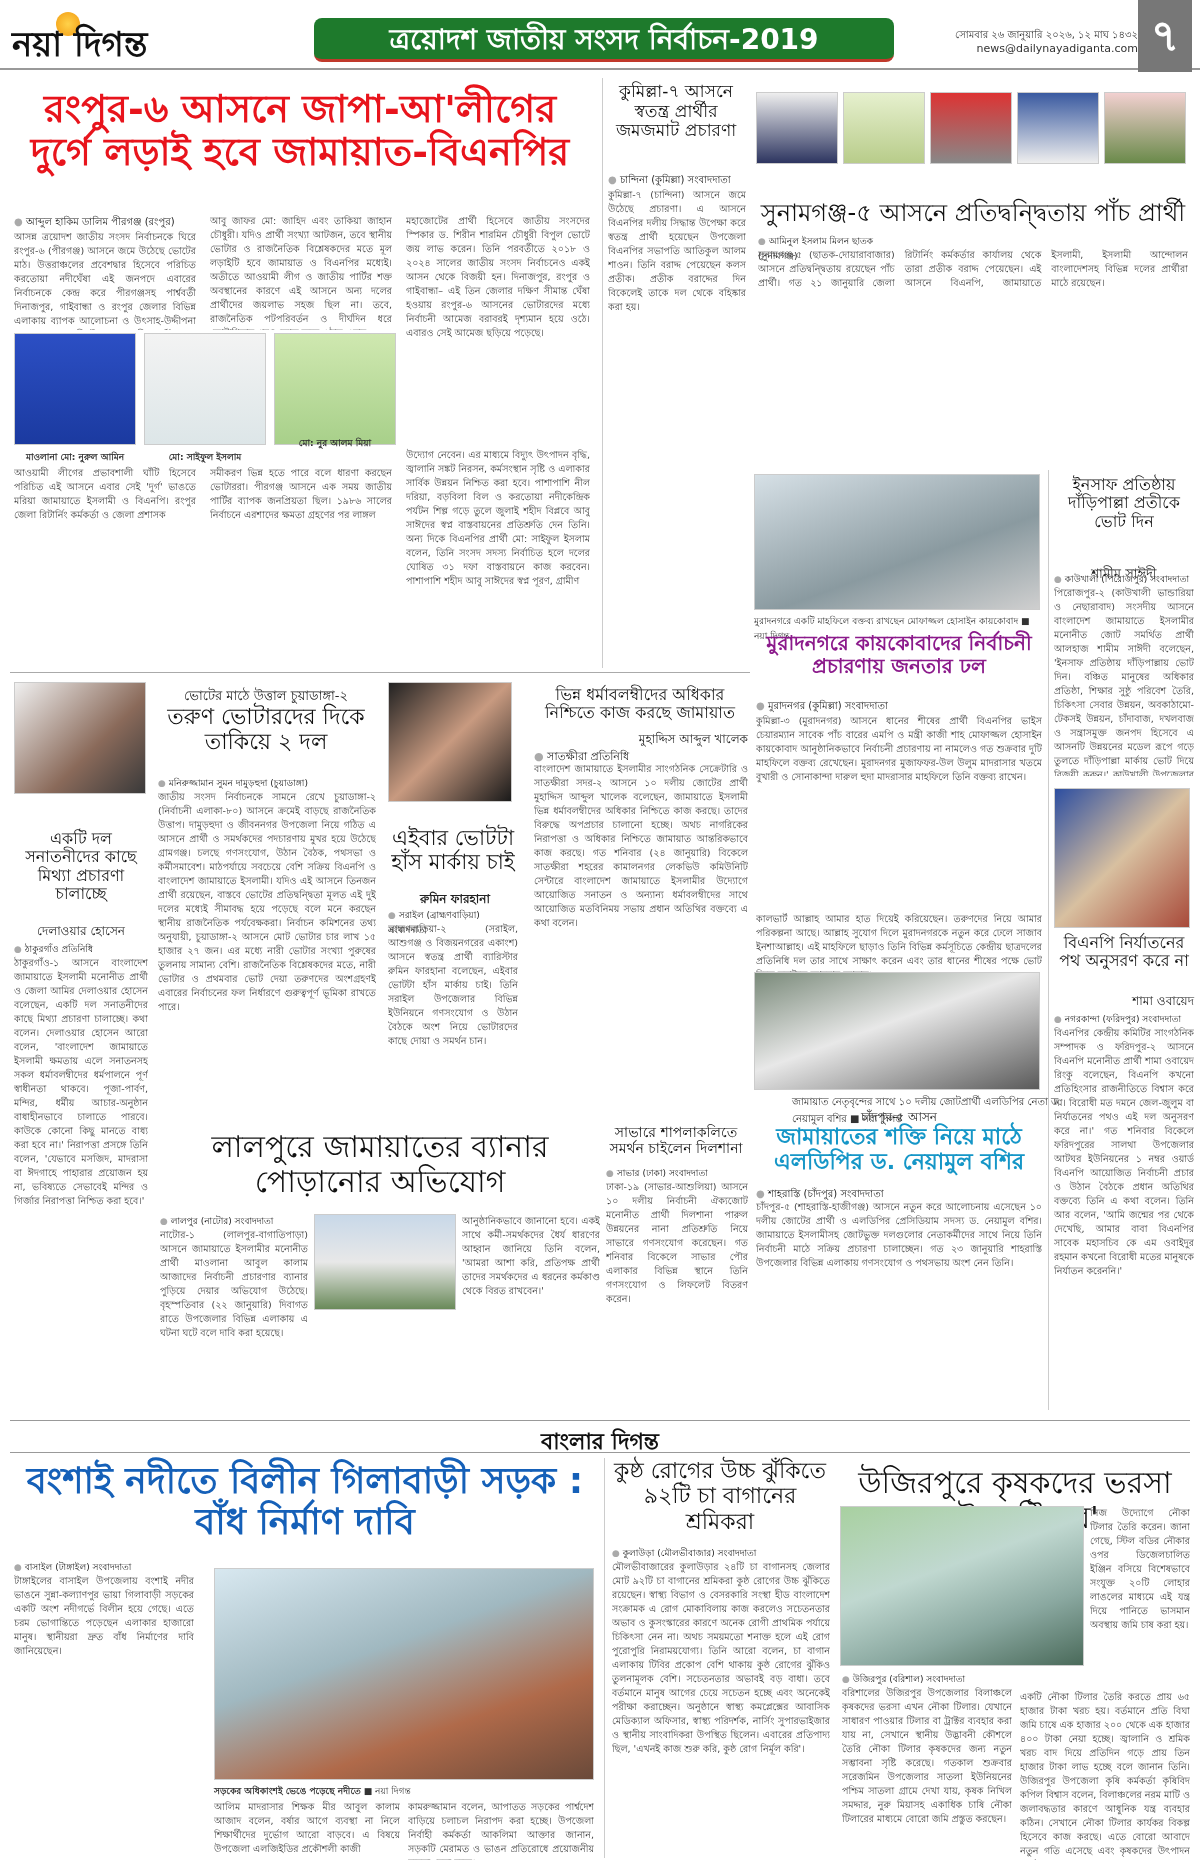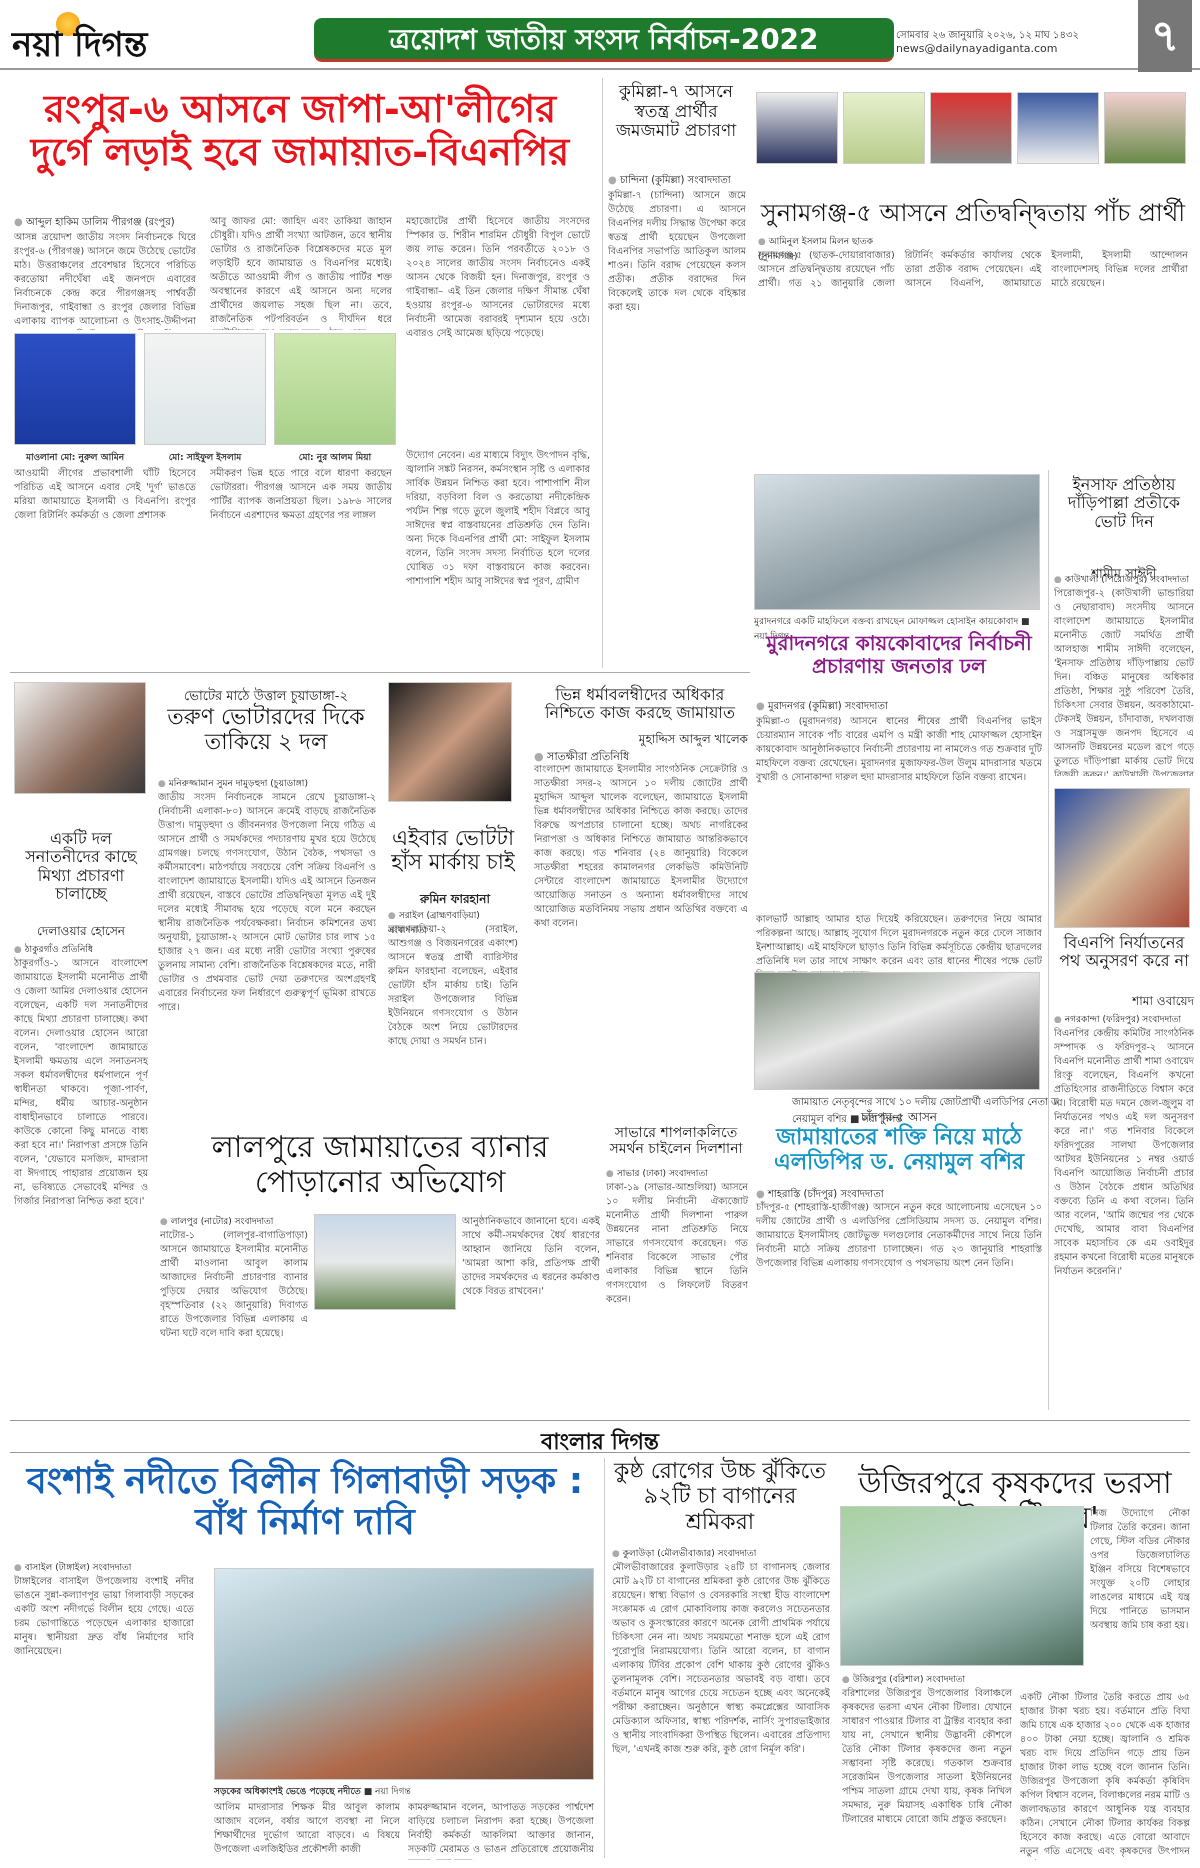--- a/index.html
+++ b/index.html
@@ -2,21 +2,21 @@
 <html><head>
 <meta charset="utf-8">
 <style>
 *{box-sizing:border-box;margin:0;padding:0}
 body{width:1200px;height:1868px;background:#fff;font-family:"DejaVu Sans",sans-serif;color:#222;position:relative;overflow:hidden}
 .abs{position:absolute}
 .masthead{left:0;top:0;width:1200px;height:70px;border-bottom:2px solid #999}
 .logo{left:12px;top:18px;font-size:34px;font-weight:bold;color:#111;font-family:"DejaVu Serif",serif}
 .logo-sun{left:56px;top:12px;width:24px;height:24px;border-radius:50%;background:radial-gradient(#ffd24a,#f39c12)}
 .banner{left:314px;top:18px;width:580px;height:44px;background:#1e7a2c;border-radius:8px;border-bottom:3px solid #c0392b;color:#fff;font-size:28px;text-align:center;line-height:44px;font-weight:bold}
-.date{left:896px;top:28px;font-size:10px;color:#333;text-align:left;width:190px;line-height:14px}
+.date{left:948px;top:28px;font-size:10px;color:#333;text-align:right;width:190px;line-height:14px}
 .pageno{left:1138px;top:0;width:54px;height:72px;background:#777;color:#fff;font-size:44px;text-align:center;line-height:72px;font-weight:bold}
 .hl-red{color:#e8141c;font-weight:bold;text-align:center;line-height:1.12}
 .hl-black{color:#111;font-weight:normal;text-align:center;line-height:1.15}
 .hl-purple{color:#8b1a8b;font-weight:bold;text-align:center;line-height:1.15}
 .hl-teal{color:#1596c7;font-weight:bold;text-align:center;line-height:1.15}
 .hl-blue{color:#1560b8;font-weight:bold;text-align:center;line-height:1.15}
 .byline{font-size:10px;font-weight:normal;color:#222}
 .byline::before{content:"● ";color:#aaa}
 .body-text{font-size:9.5px;line-height:14px;color:#444;text-align:justify}
 .photo{background:linear-gradient(135deg,#a9b7c6,#6d7f91);border:1px solid #ccc}
@@ -25,40 +25,40 @@
 .rule{background:#aaa;height:1px}
 .vrule{background:#ccc;width:1px}
 .section{font-size:22px;font-weight:bold;color:#111;text-align:center}
 </style>
 </head>
 <body>
 
 <div class="abs masthead">
   <div class="abs logo-sun"></div>
   <div class="abs logo">নয়া দিগন্ত</div>
-  <div class="abs banner">ত্রয়োদশ জাতীয় সংসদ নির্বাচন-2022</div>
+  <div class="abs banner">ত্রয়োদশ জাতীয় সংসদ নির্বাচন-2019</div>
   <div class="abs date">
     <div>সোমবার ২৬ জানুয়ারি ২০২৬, ১২ মাঘ ১৪৩২</div>
     <div style="font-size:11px">news@dailynayadiganta.com</div>
   </div>
   <div class="abs pageno">৭</div>
 </div>
 
 <div class="abs hl-red" style="left:10px;top:88px;width:580px;font-size:38px">রংপুর-৬ আসনে জাপা-আ'লীগের দুর্গে লড়াই হবে জামায়াত-বিএনপির</div>
 <div class="abs byline" style="left:14px;top:214px;width:180px">আব্দুল হাকিম ডালিম পীরগঞ্জ (রংপুর)</div>
 <div class="abs body-text" style="left:14px;top:230px;width:182px;height:100px;overflow:hidden">আসন্ন ত্রয়োদশ জাতীয় সংসদ নির্বাচনকে ঘিরে রংপুর-৬ (পীরগঞ্জ) আসনে জমে উঠেছে ভোটের মাঠ। উত্তরাঞ্চলের প্রবেশদ্বার হিসেবে পরিচিত করতোয়া নদীঘেঁষা এই জনপদে এবারের নির্বাচনকে কেন্দ্র করে পীরগঞ্জসহ পার্শ্ববর্তী দিনাজপুর, গাইবান্ধা ও রংপুর জেলার বিভিন্ন এলাকায় ব্যাপক আলোচনা ও উৎসাহ-উদ্দীপনা লক্ষ করা যাচ্ছে। দীর্ঘদিন ধরে জাতীয় পার্টি ও</div>
 <div class="abs body-text" style="left:210px;top:214px;width:182px;height:116px;overflow:hidden">আবু জাফর মো: জাহিদ এবং তাকিয়া জাহান চৌধুরী। যদিও প্রার্থী সংখ্যা আটজন, তবে স্থানীয় ভোটার ও রাজনৈতিক বিশ্লেষকদের মতে মূল লড়াইটি হবে জামায়াত ও বিএনপির মধ্যেই। অতীতে আওয়ামী লীগ ও জাতীয় পার্টির শক্ত অবস্থানের কারণে এই আসনে অন্য দলের প্রার্থীদের জয়লাভ সহজ ছিল না। তবে, রাজনৈতিক পটপরিবর্তন ও দীর্ঘদিন ধরে ভোটাধিকার প্রশ্নে ক্ষোভ জমে ওঠায় এবার</div>
 <div class="abs body-text" style="left:406px;top:214px;width:184px;height:230px;overflow:hidden">মহাজোটের প্রার্থী হিসেবে জাতীয় সংসদের স্পিকার ড. শিরীন শারমিন চৌধুরী বিপুল ভোটে জয় লাভ করেন। তিনি পরবর্তীতে ২০১৮ ও ২০২৪ সালের জাতীয় সংসদ নির্বাচনেও একই আসন থেকে বিজয়ী হন। দিনাজপুর, রংপুর ও গাইবান্ধা– এই তিন জেলার দক্ষিণ সীমান্ত ঘেঁষা হওয়ায় রংপুর-৬ আসনের ভোটারদের মধ্যে নির্বাচনী আমেজ বরাবরই দৃশ্যমান হয়ে ওঠে। এবারও সেই আমেজ ছড়িয়ে পড়েছে।</div>
 
 <div class="abs photo" style="left:14px;top:333px;width:122px;height:112px;background:linear-gradient(#2c4fc4,#1b3aa0)"></div>
 <div class="abs photo" style="left:144px;top:333px;width:122px;height:112px;background:linear-gradient(#f3f3f3,#dde6e8)"></div>
 <div class="abs photo" style="left:274px;top:333px;width:122px;height:112px;background:linear-gradient(#cfe8b0,#a8d08a)"></div>
 <div class="abs caption" style="left:14px;top:450px;width:122px">মাওলানা মো: নুরুল আমিন</div>
 <div class="abs caption" style="left:144px;top:450px;width:122px">মো: সাইফুল ইসলাম</div>
-<div class="abs caption" style="left:274px;top:450px;width:122px">মো: নুর আলম মিয়া</div>
+<div class="abs caption" style="left:274px;top:436px;width:122px">মো: নুর আলম মিয়া</div>
 <div class="abs body-text" style="left:14px;top:466px;width:182px;height:200px;overflow:hidden">আওয়ামী লীগের প্রভাবশালী ঘাঁটি হিসেবে পরিচিত এই আসনে এবার সেই 'দুর্গ' ভাঙতে মরিয়া জামায়াতে ইসলামী ও বিএনপি। রংপুর জেলা রিটার্নিং কর্মকর্তা ও জেলা প্রশাসক</div>
 <div class="abs body-text" style="left:210px;top:466px;width:182px;height:200px;overflow:hidden">সমীকরণ ভিন্ন হতে পারে বলে ধারণা করছেন ভোটাররা। পীরগঞ্জ আসনে এক সময় জাতীয় পার্টির ব্যাপক জনপ্রিয়তা ছিল। ১৯৮৬ সালের নির্বাচনে এরশাদের ক্ষমতা গ্রহণের পর লাঙ্গল</div>
 <div class="abs body-text" style="left:406px;top:448px;width:184px;height:218px;overflow:hidden">উদ্যোগ নেবেন। এর মাধ্যমে বিদ্যুৎ উৎপাদন বৃদ্ধি, জ্বালানি সঙ্কট নিরসন, কর্মসংস্থান সৃষ্টি ও এলাকার সার্বিক উন্নয়ন নিশ্চিত করা হবে। পাশাপাশি নীল দরিয়া, বড়বিলা বিল ও করতোয়া নদীকেন্দ্রিক পর্যটন শিল্প গড়ে তুলে জুলাই শহীদ বিপ্লবে আবু সাঈদের স্বপ্ন বাস্তবায়নের প্রতিশ্রুতি দেন তিনি। অন্য দিকে বিএনপির প্রার্থী মো: সাইফুল ইসলাম বলেন, তিনি সংসদ সদস্য নির্বাচিত হলে দলের ঘোষিত ৩১ দফা বাস্তবায়নে কাজ করবেন। পাশাপাশি শহীদ আবু সাঈদের স্বপ্ন পূরণ, গ্রামীণ</div>
 
 <div class="abs vrule" style="left:602px;top:78px;height:590px"></div>
 <div class="abs hl-black" style="left:608px;top:82px;width:136px;font-size:17px">কুমিল্লা-৭ আসনে স্বতন্ত্র প্রার্থীর জমজমাট প্রচারণা</div>
 <div class="abs byline" style="left:608px;top:172px;width:140px">চান্দিনা (কুমিল্লা) সংবাদদাতা</div>
 <div class="abs body-text" style="left:608px;top:188px;width:138px;height:300px;overflow:hidden">কুমিল্লা-৭ (চান্দিনা) আসনে জমে উঠেছে প্রচারণা। এ আসনে বিএনপির দলীয় সিদ্ধান্ত উপেক্ষা করে স্বতন্ত্র প্রার্থী হয়েছেন উপজেলা বিএনপির সভাপতি আতিকুল আলম শাওন। তিনি বরাদ্দ পেয়েছেন কলস প্রতীক। প্রতীক বরাদ্দের দিন বিকেলেই তাকে দল থেকে বহিষ্কার করা হয়।</div>
 
 <div class="abs photo" style="left:756px;top:92px;width:82px;height:72px;background:linear-gradient(#eee,#2d3560)"></div>

